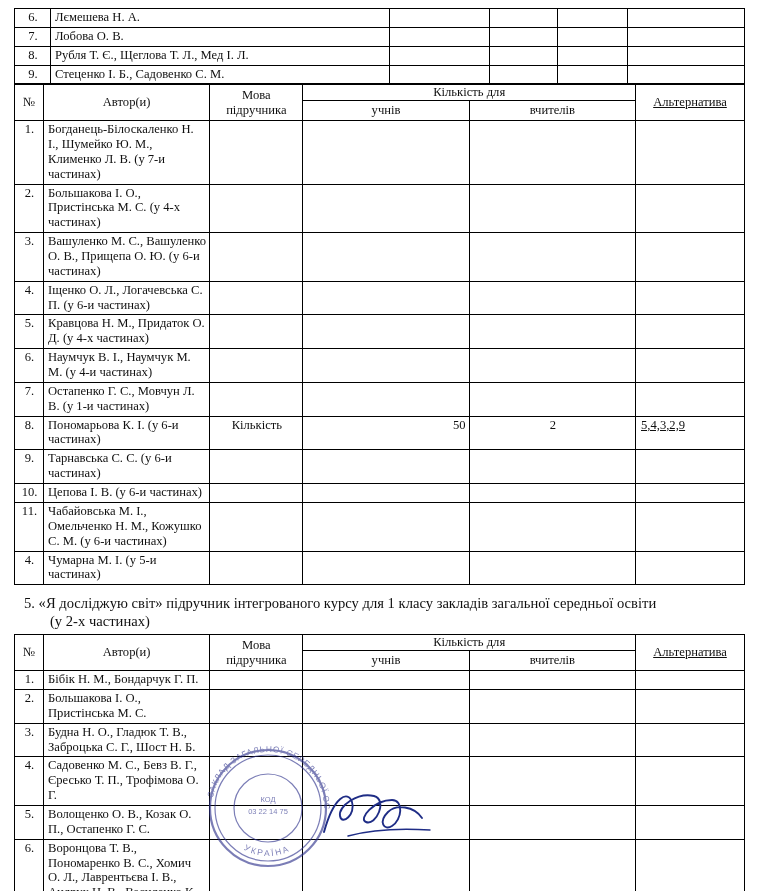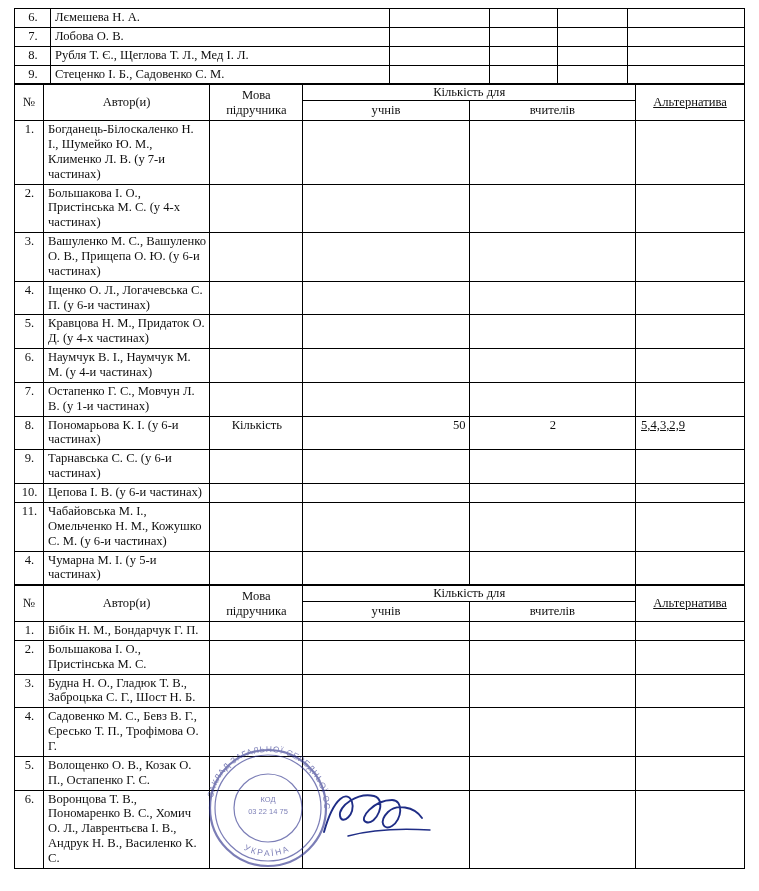--- a/index.html
+++ b/index.html
@@ -240,20 +240,25 @@
         <td class="col-num">4.</td>
         <td class="col-author">Чумарна М. І. (у 5-и частинах)</td>
         <td class="col-lang"></td>
         <td class="col-pupils"></td>
         <td class="col-teachers"></td>
         <td class="col-alt"></td>
       </tr>
     </tbody>
   </table>
 
+  <div class="section-title">
+    <span class="num">5.</span>
+    <span>«Я досліджую світ» підручник інтегрованого курсу для 1 класу закладів загальної середньої освіти</span>
+    <span class="cont">(у 2-х частинах)</span>
+  </div>
 
   <table>
     <tbody>
       <tr class="hdr two-row-head">
         <td class="col-num" rowspan="2" style="vertical-align:middle;">№</td>
         <td class="col-author" rowspan="2" style="vertical-align:middle;text-align:center;">Автор(и)</td>
         <td class="col-lang" rowspan="2" style="vertical-align:middle;">
           <div>Мова</div>
           <div>підручника</div>
         </td>

